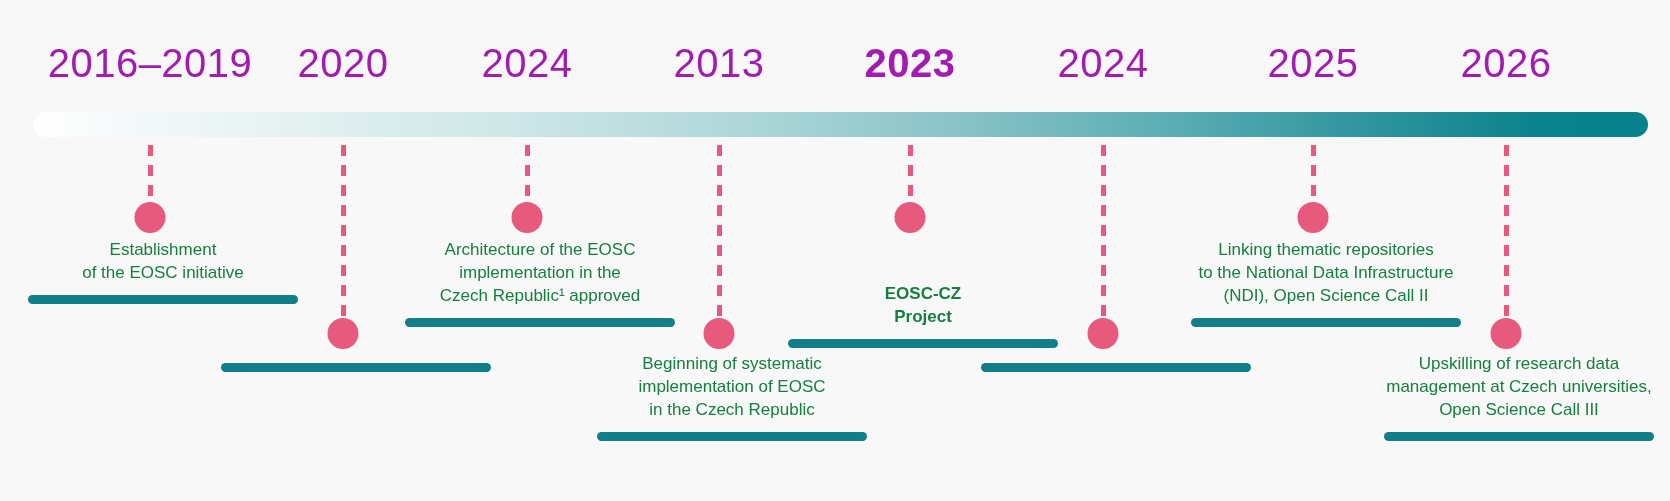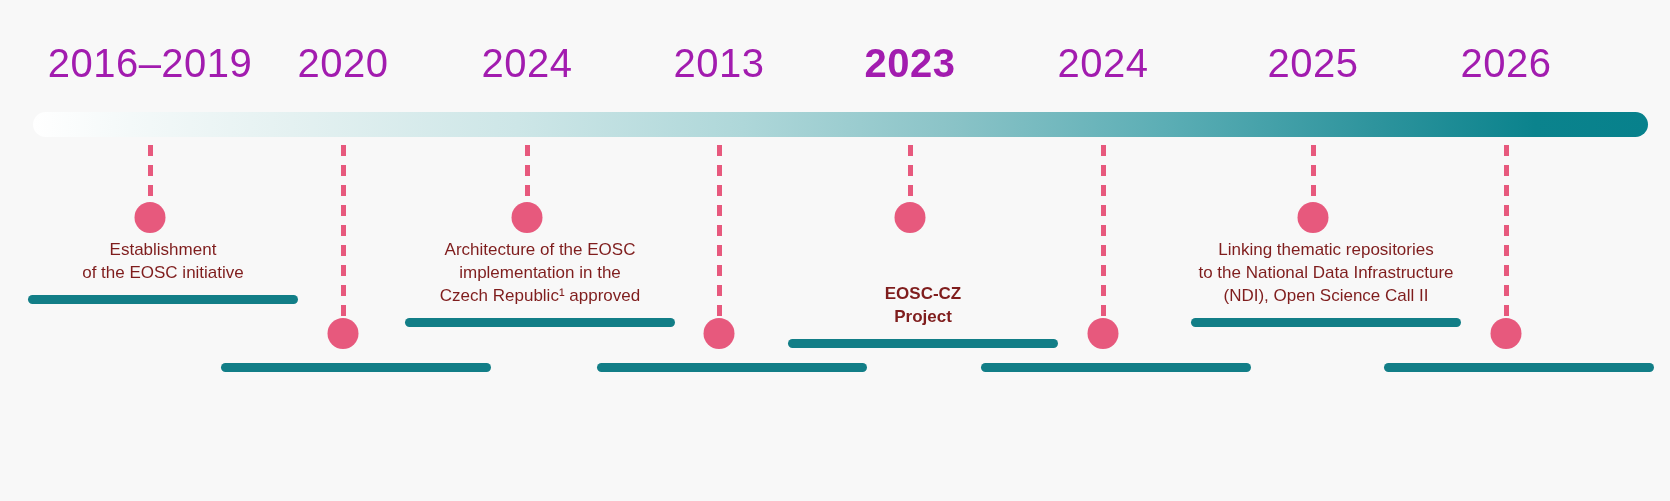--- a/index.html
+++ b/index.html
@@ -69,21 +69,21 @@
     flex-direction:column;
     align-items:center;
   }
   .event.top .content{ top:238px; }
   .event.bottom .content{ top:352px; }
   .event-text{
     white-space:pre-line;
     text-align:center;
     font-size:17px;
     line-height:23px;
-    color:#7f1d1d;
+    color:#15803d;
   }
   .underline{
     margin-top:11px;
     width:270px; height:9px;
     border-radius:5px;
     background:#127e87;
   }
   .emphasis .year{ font-weight:700; }
   .emphasis .event-text{ font-weight:700;margin-top:44px; }
 </style>
@@ -124,20 +124,23 @@
 Czech Republic¹ approved</div>
       <div class="underline"></div>
     </div>
   </div>
 
   <div class="event bottom" style="left:719px">
     <div class="year">2013</div>
     <div class="dash"></div>
     <div class="dot"></div>
     <div class="content">
+      <div class="event-text">Beginning of systematic
+implementation of EOSC
+in the Czech Republic</div>
       <div class="underline"></div>
     </div>
   </div>
 
   <div class="event top emphasis" style="left:910px">
     <div class="year">2023</div>
     <div class="dash"></div>
     <div class="dot"></div>
     <div class="content">
       <div class="event-text">EOSC-CZ
@@ -165,17 +168,20 @@
 (NDI), Open Science Call II</div>
       <div class="underline"></div>
     </div>
   </div>
 
   <div class="event bottom" style="left:1506px">
     <div class="year">2026</div>
     <div class="dash"></div>
     <div class="dot"></div>
     <div class="content">
+      <div class="event-text">Upskilling of research data
+management at Czech universities,
+Open Science Call III</div>
       <div class="underline"></div>
     </div>
   </div>
 
 </div>
 
 </body></html>

